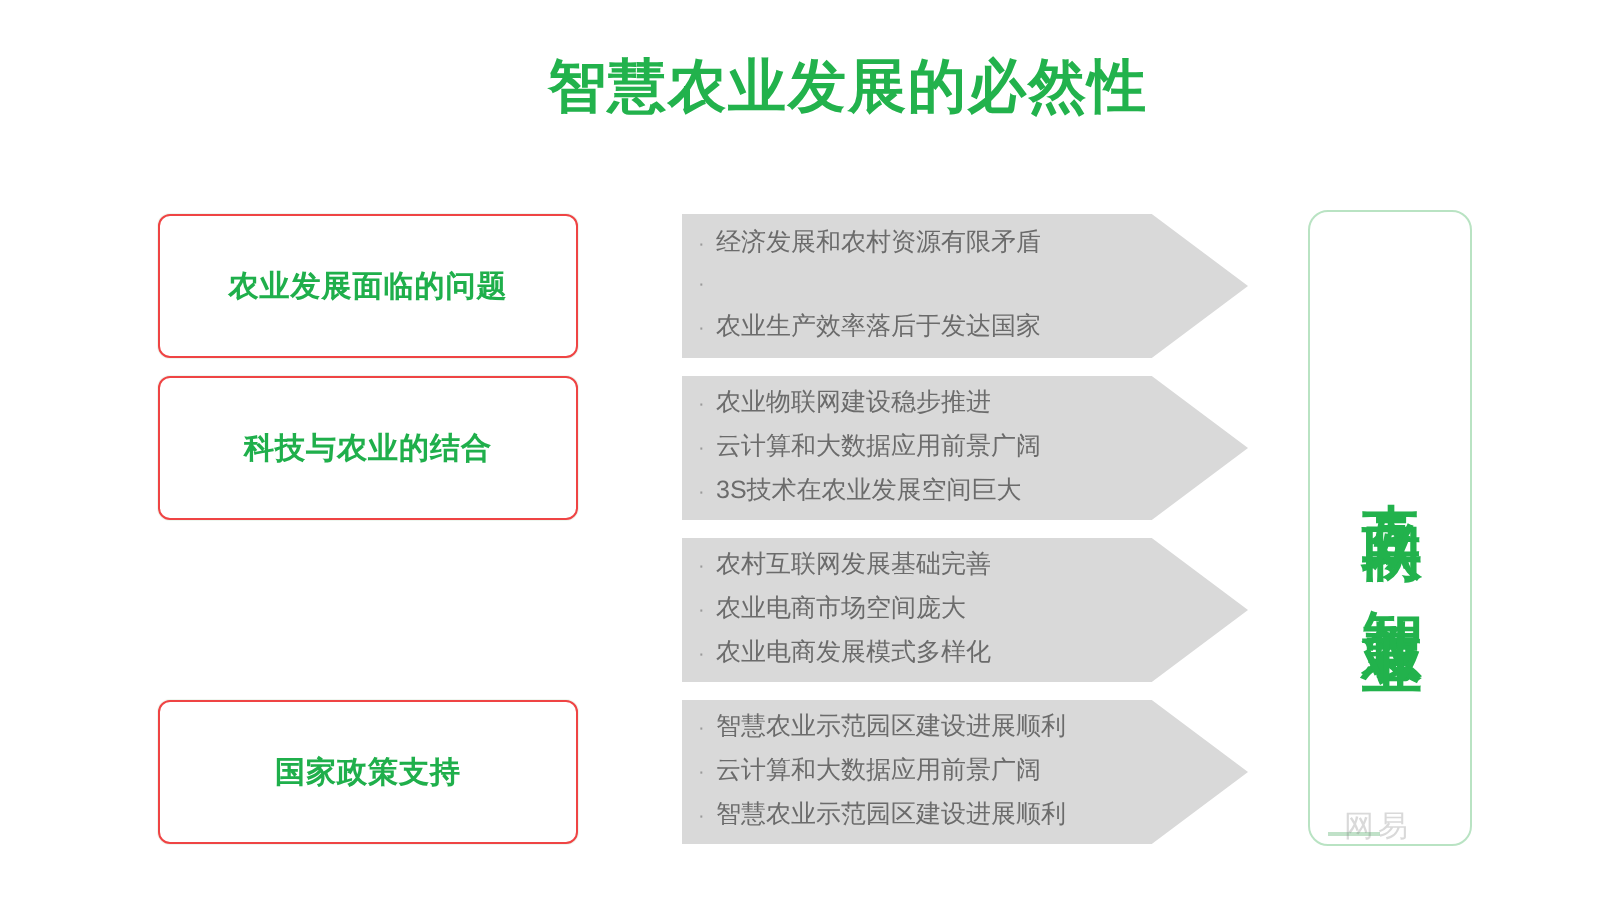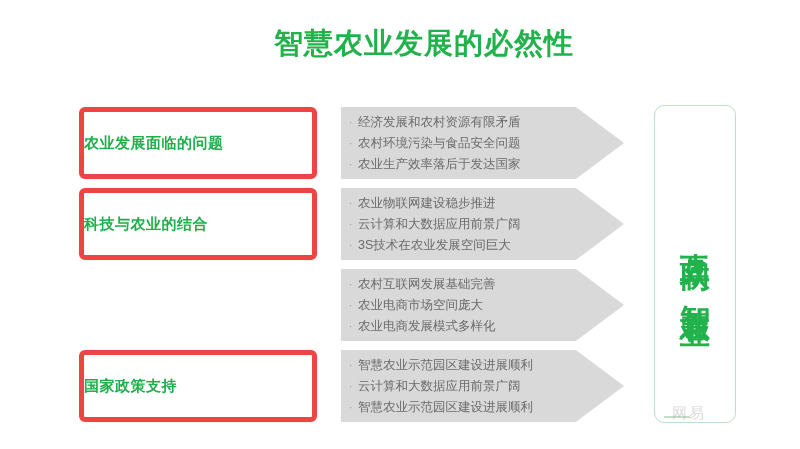--- a/index.html
+++ b/index.html
@@ -43,30 +43,30 @@
   .row-0 { top: 107px; }
   .row-1 { top: 188px; }
   .row-2 { top: 269px; }
   .row-3 { top: 350px; }
 
   
   .label-card {
     position: absolute;
     left: 55px;
     top: 0;
-    width: 238px;
+    width: 210px;
     height: 72px;
     box-sizing: border-box;
     background: #ffffff;
-    border: 5px solid #ef4444;
+    border: 1px solid #ef4444;
     border-radius: 6px;
     box-shadow: 0 0 0 0.5px rgba(226,240,229,0.6);
     display: flex;
     align-items: center;
-    justify-content: flex-start;
+    justify-content: center;
   }
   .label-card-text {
     font-size: 15px;
     font-weight: bold;
     color: #1faf4b;
     letter-spacing: 0.5px;
     white-space: nowrap;
   }
 
   
@@ -172,21 +172,20 @@
       <span class="label-card-text">农业发展面临的问题</span>
     </div>
     <div class="arrow"></div>
     <div class="arrow-list">
       <div class="arrow-item">
         <span class="arrow-bullet">·</span>
         <span>经济发展和农村资源有限矛盾</span>
       </div>
       <div class="arrow-item">
         <span class="arrow-bullet">·</span>
-        <span>农村环境污染与食品安全问题</span>
       </div>
       <div class="arrow-item">
         <span class="arrow-bullet">·</span>
         <span>农业生产效率落后于发达国家</span>
       </div>
     </div>
   </div>
 
   <div class="row row-1">
     <div class="label-card">

